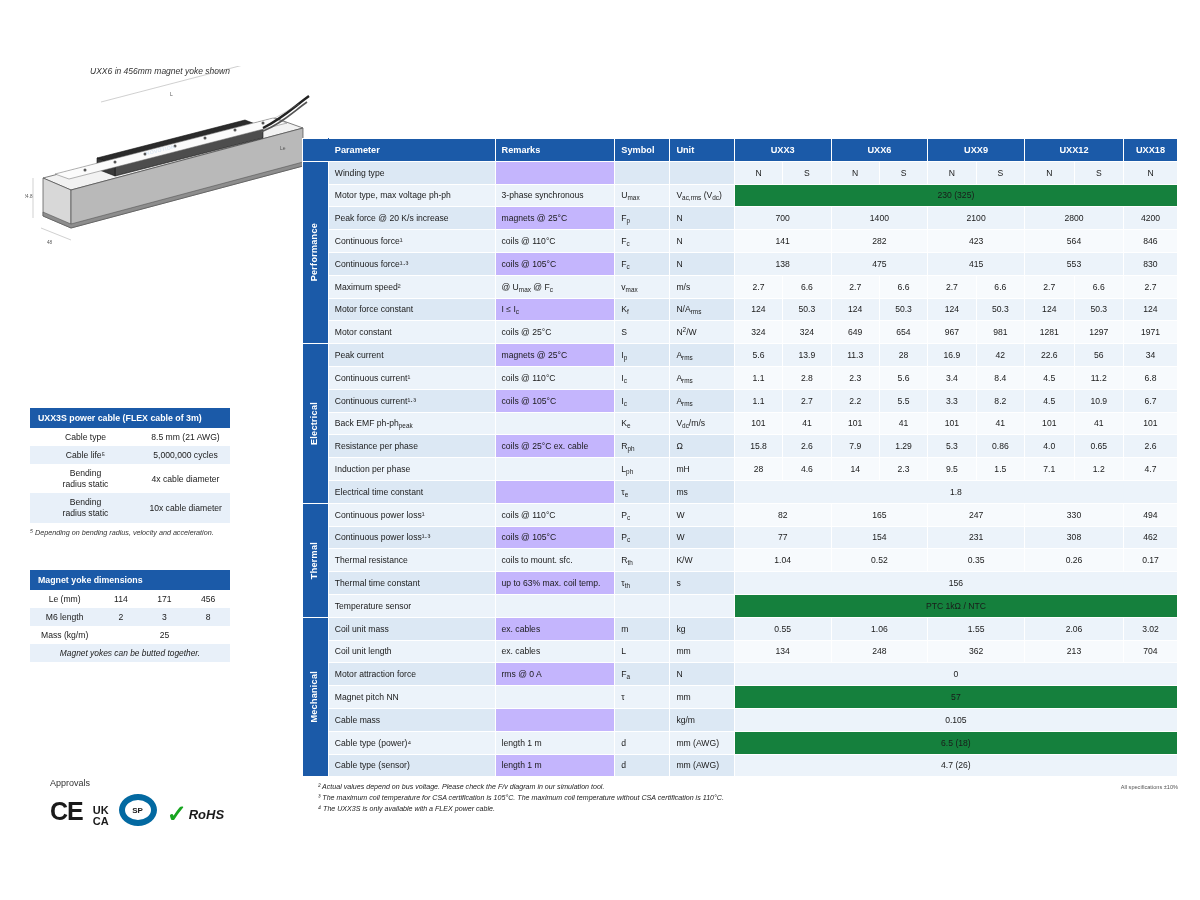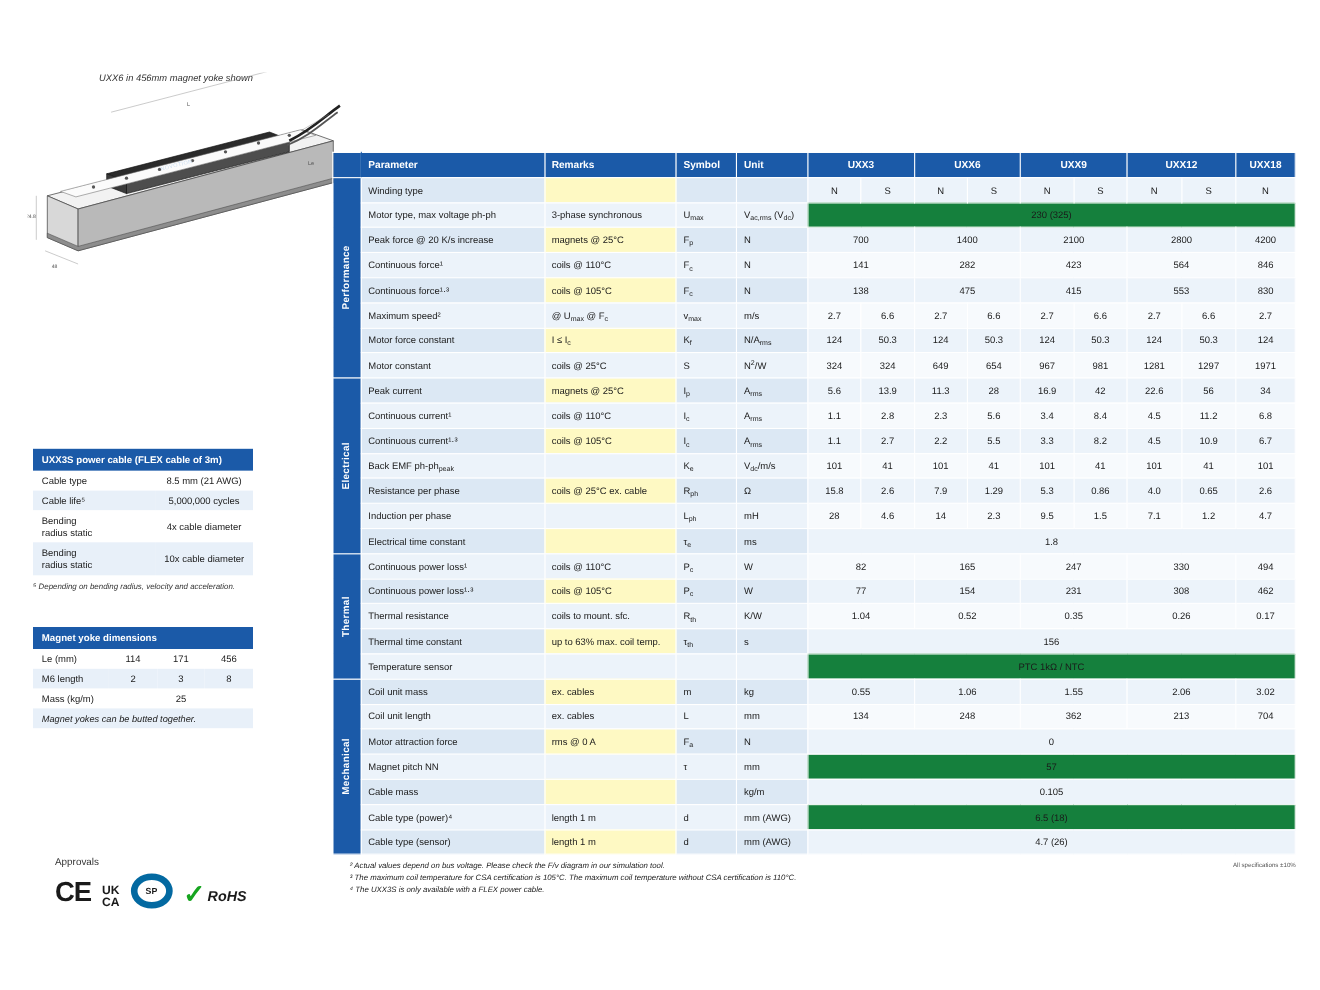--- a/index.html
+++ b/index.html
@@ -24,21 +24,21 @@
 
   
   .iso{position:absolute;left:0;top:0;width:285px;height:210px;}
 
   
   .mini-table{width:200px;border-collapse:collapse;font-size:8.6px;margin-top:0;}
   .mini-head{
     background:#1b5aa8;color:#fff;font-weight:bold;font-size:8.8px;
     padding:5px 8px;
   }
-  .mini-table td{padding:4px 8px;border:0;vertical-align:middle;}
+  .mini-table td{padding:4px 8px;border:0;vertical-align:middle;text-align:center;}
   .row-alt{background:#e8f0f9;}
   .row-white{background:#ffffff;}
   .mini-note{
     font-size:7.2px;font-style:italic;color:#333;padding:5px 8px 0 0;line-height:1.35;
   }
   .mini-italic{font-style:italic;font-size:8.4px;}
 
   
   .approvals{position:absolute;left:30px;top:718px;width:240px;}
   .appr-row{display:flex;align-items:flex-end;gap:10px;margin-top:6px;}
@@ -68,21 +68,21 @@
   thead th.ctr{text-align:center;}
   .sect{
     background:#1b5aa8;color:#fff;font-weight:bold;font-size:9px;
     width:15px;padding:0;border:1px solid #fff;
   }
   .sect span{
     display:block;writing-mode:vertical-rl;transform:rotate(180deg);
     text-align:center;letter-spacing:0.3px;
   }
   td.param{background:#dce8f4;width:183px;}
-  td.remark{background:#fef9c3;width:113px;}
+  td.remark{background:#c4b5fd;width:113px;}
   td.sym{background:#dce8f4;width:49px;}
   td.unit{background:#dce8f4;width:56px;}
   tr.alt td.param, tr.alt td.remark, tr.alt td.sym, tr.alt td.unit{background:#ecf3fa;}
   td.val{background:#ecf3fa;text-align:center;width:50px;}
   tr.alt td.val{background:#f7fafd;}
   td.valwide{background:#ecf3fa;text-align:center;}
   tr.alt td.valwide{background:#15803d;}
   sub{font-size:6.4px;vertical-align:baseline;position:relative;top:2px;}
   sup{font-size:6.4px;vertical-align:baseline;position:relative;top:-3px;}
 

